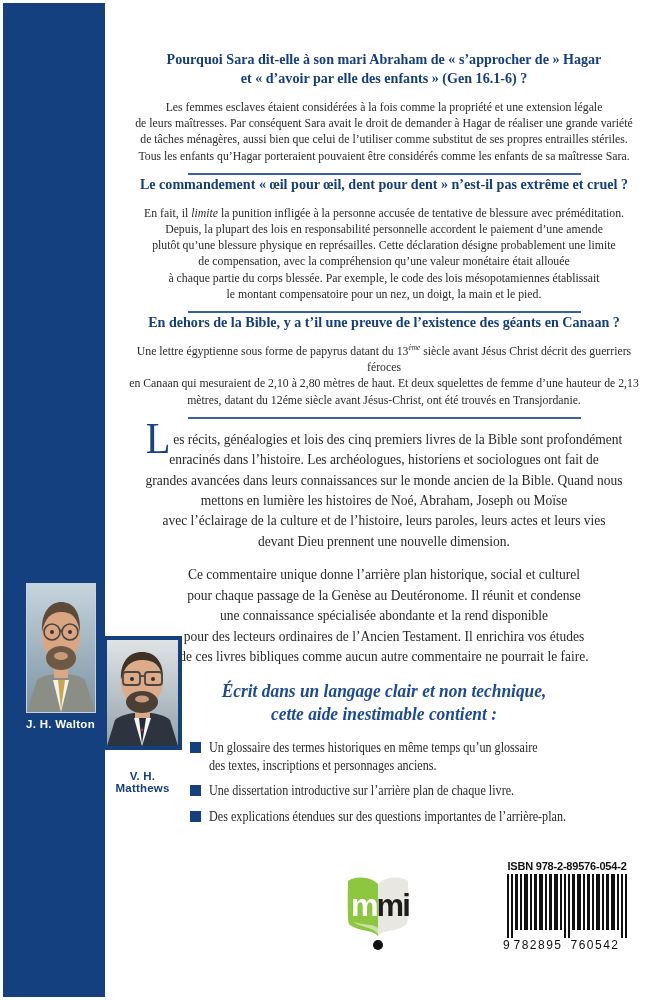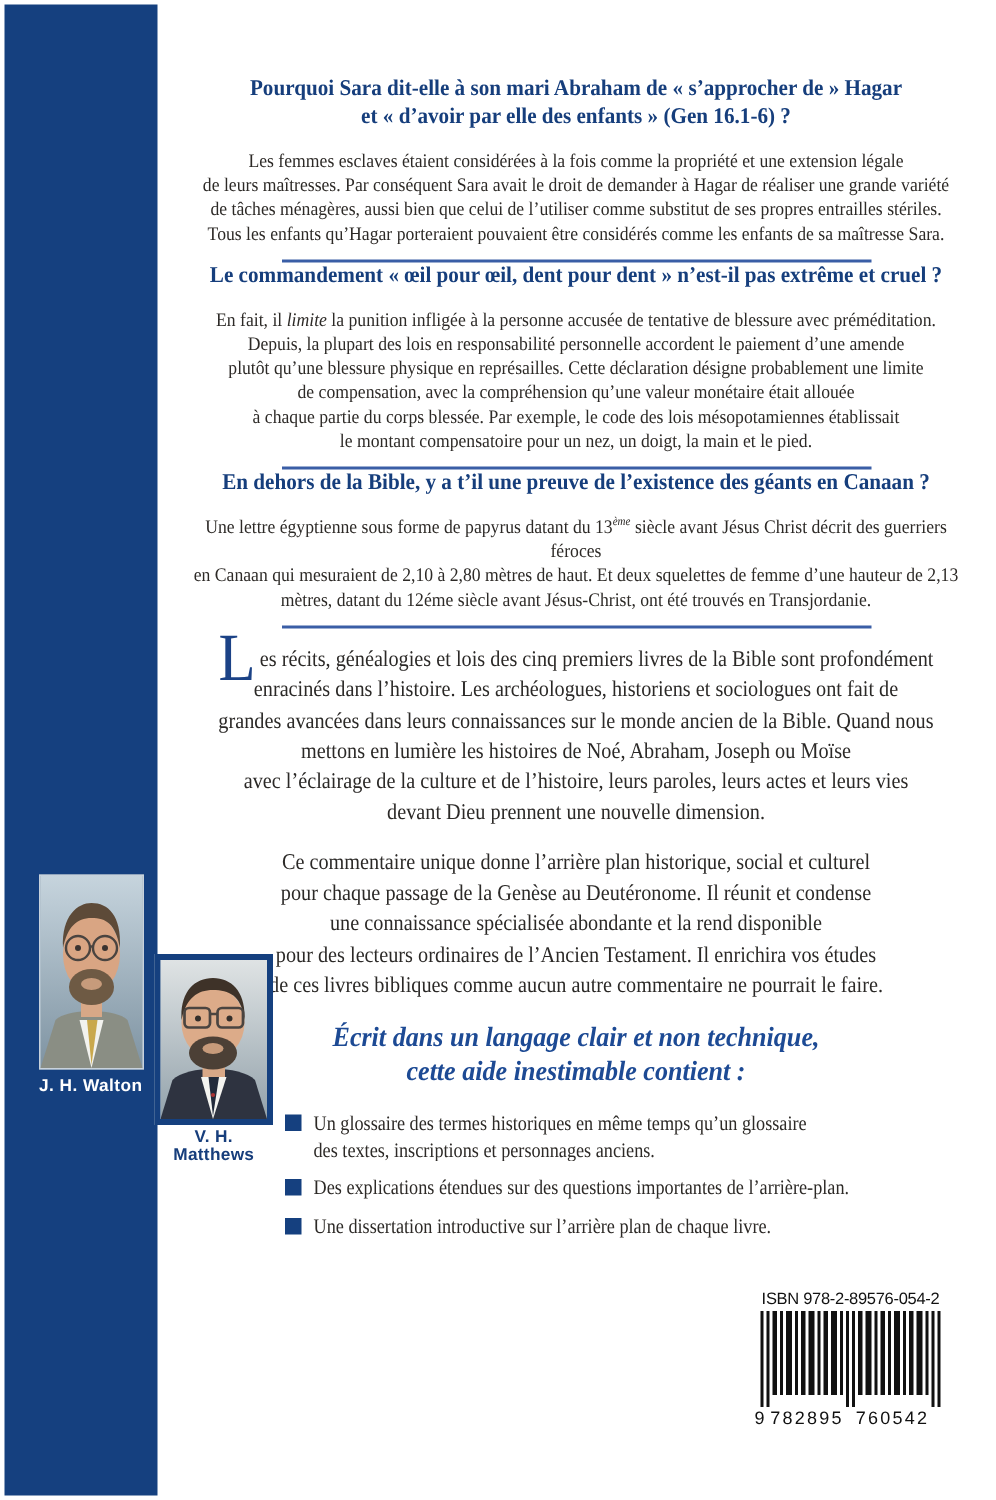--- a/index.html
+++ b/index.html
@@ -49,28 +49,28 @@
   figure{margin:0;padding:0;}
   .photo-walton{position:absolute;left:26px;top:583px;width:70px;}
   .photo-walton svg{display:block;border:1px solid #c8d2dc;background:#9db0bd;}
   .photo-walton figcaption{
     margin-top:5px;text-align:left;color:#ffffff;
     font-family:"Liberation Sans", sans-serif;font-weight:bold;font-size:11.5px;letter-spacing:.3px;
   }
   .photo-matthews{position:absolute;left:103px;top:636px;width:79px;}
   .photo-matthews svg{display:block;border:4px solid #15407f;background:#c3ccd2;}
   .photo-matthews figcaption{
-    margin-top:2px;text-align:center;color:#173e7c;
+    margin-top:20px;text-align:center;color:#173e7c;
     font-family:"Liberation Sans", sans-serif;font-weight:bold;font-size:11.5px;letter-spacing:.2px;
   }
   
   .logo{position:absolute;left:342px;top:874px;width:72px;height:78px;}
   .barcode{position:absolute;left:502px;top:860px;width:130px;text-align:center;}
   .isbn{
-    font-family:"Liberation Sans", sans-serif;font-weight:normal;font-size:11px;line-height:13px;
+    font-family:"Liberation Sans", sans-serif;font-weight:bold;font-size:11px;line-height:13px;
     color:#111;letter-spacing:-0.2px;
   }
   .barcode svg{display:block;margin:1px auto 0;}
   .bc-digits{
     font-family:"Liberation Sans", sans-serif;font-size:12px;fill:#111;letter-spacing:1.5px;
   }
 </style>
 </head>
 <body>
 
@@ -123,25 +123,25 @@
 cette aide inestimable contient :</h3>
 
     <ul class="bullets">
       <li>
           <span class="sq"></span>
           <span class="txt">Un glossaire des termes historiques en même temps qu’un glossaire
 des textes, inscriptions et personnages anciens.</span>
         </li>
       <li>
           <span class="sq"></span>
-          <span class="txt">Des explications étendues sur des questions importantes de l’arrière-plan.</span>
+          <span class="txt">Une dissertation introductive sur l’arrière plan de chaque livre.</span>
         </li>
       <li>
           <span class="sq"></span>
-          <span class="txt">Une dissertation introductive sur l’arrière plan de chaque livre.</span>
+          <span class="txt">Des explications étendues sur des questions importantes de l’arrière-plan.</span>
         </li>
     </ul>
   </div>
 
   <figure class="photo-walton">
     <svg width="68" height="128" viewBox="0 0 68 128">
       <defs>
         <linearGradient id="bg1" x1="0" y1="0" x2="0" y2="1">
           <stop offset="0" stop-color="#c6d4dd"></stop>
             <stop offset="1" stop-color="#7e93a2"></stop>
@@ -185,20 +185,29 @@
       <ellipse cx="35" cy="59" rx="7" ry="3.6" fill="#c79b7b"></ellipse>
       <rect x="16" y="32" width="17" height="13" rx="3" fill="none" stroke="#4a4440" stroke-width="1.8"></rect>
       <rect x="38" y="32" width="17" height="13" rx="3" fill="none" stroke="#4a4440" stroke-width="1.8"></rect>
       <line x1="33" y1="36" x2="38" y2="36" stroke="#4a4440" stroke-width="1.8"></line>
       <circle cx="25" cy="39" r="2" fill="#352f2b"></circle>
         <circle cx="46" cy="39" r="2" fill="#352f2b"></circle>
     </svg>
     <figcaption>V. H. Matthews</figcaption>
   </figure>
 
+  <div class="logo">
+    <svg width="72" height="78" viewBox="0 0 72 78">
+      <path d="M36,10 C28,2 12,2 6,7 C6,7 5,44 7,50 C16,58 30,55 36,62 Z" fill="#8dc63f"></path>
+      <path d="M36,10 C44,2 60,2 66,7 C66,7 67,44 65,50 C56,58 42,55 36,62 Z" fill="#e9e7e2"></path>
+      <path d="M36,54 C30,49 16,51 10,47 C18,54 30,52 36,60 Z" fill="#ffffff" opacity="0.5"></path>
+      <text x="9" y="42" font-family="Liberation Sans, sans-serif" font-weight="bold" font-size="31" letter-spacing="-2"><tspan fill="#ffffff">m</tspan><tspan fill="#1c1c1c">mi</tspan></text>
+      <circle cx="36" cy="71" r="5" fill="#111111"></circle>
+    </svg>
+  </div>
 
   <div class="barcode">
     <div class="isbn">ISBN 978-2-89576-054-2</div>
     <svg width="128" height="78" viewBox="0 0 128 78">
       <g fill="#111111">
         <rect x="4" y="0" width="2" height="64"></rect>
           <rect x="8" y="0" width="2" height="64"></rect>
         <rect x="12" y="0" width="3" height="56"></rect>
           <rect x="17" y="0" width="2" height="56"></rect>
         <rect x="21" y="0" width="4" height="56"></rect>

